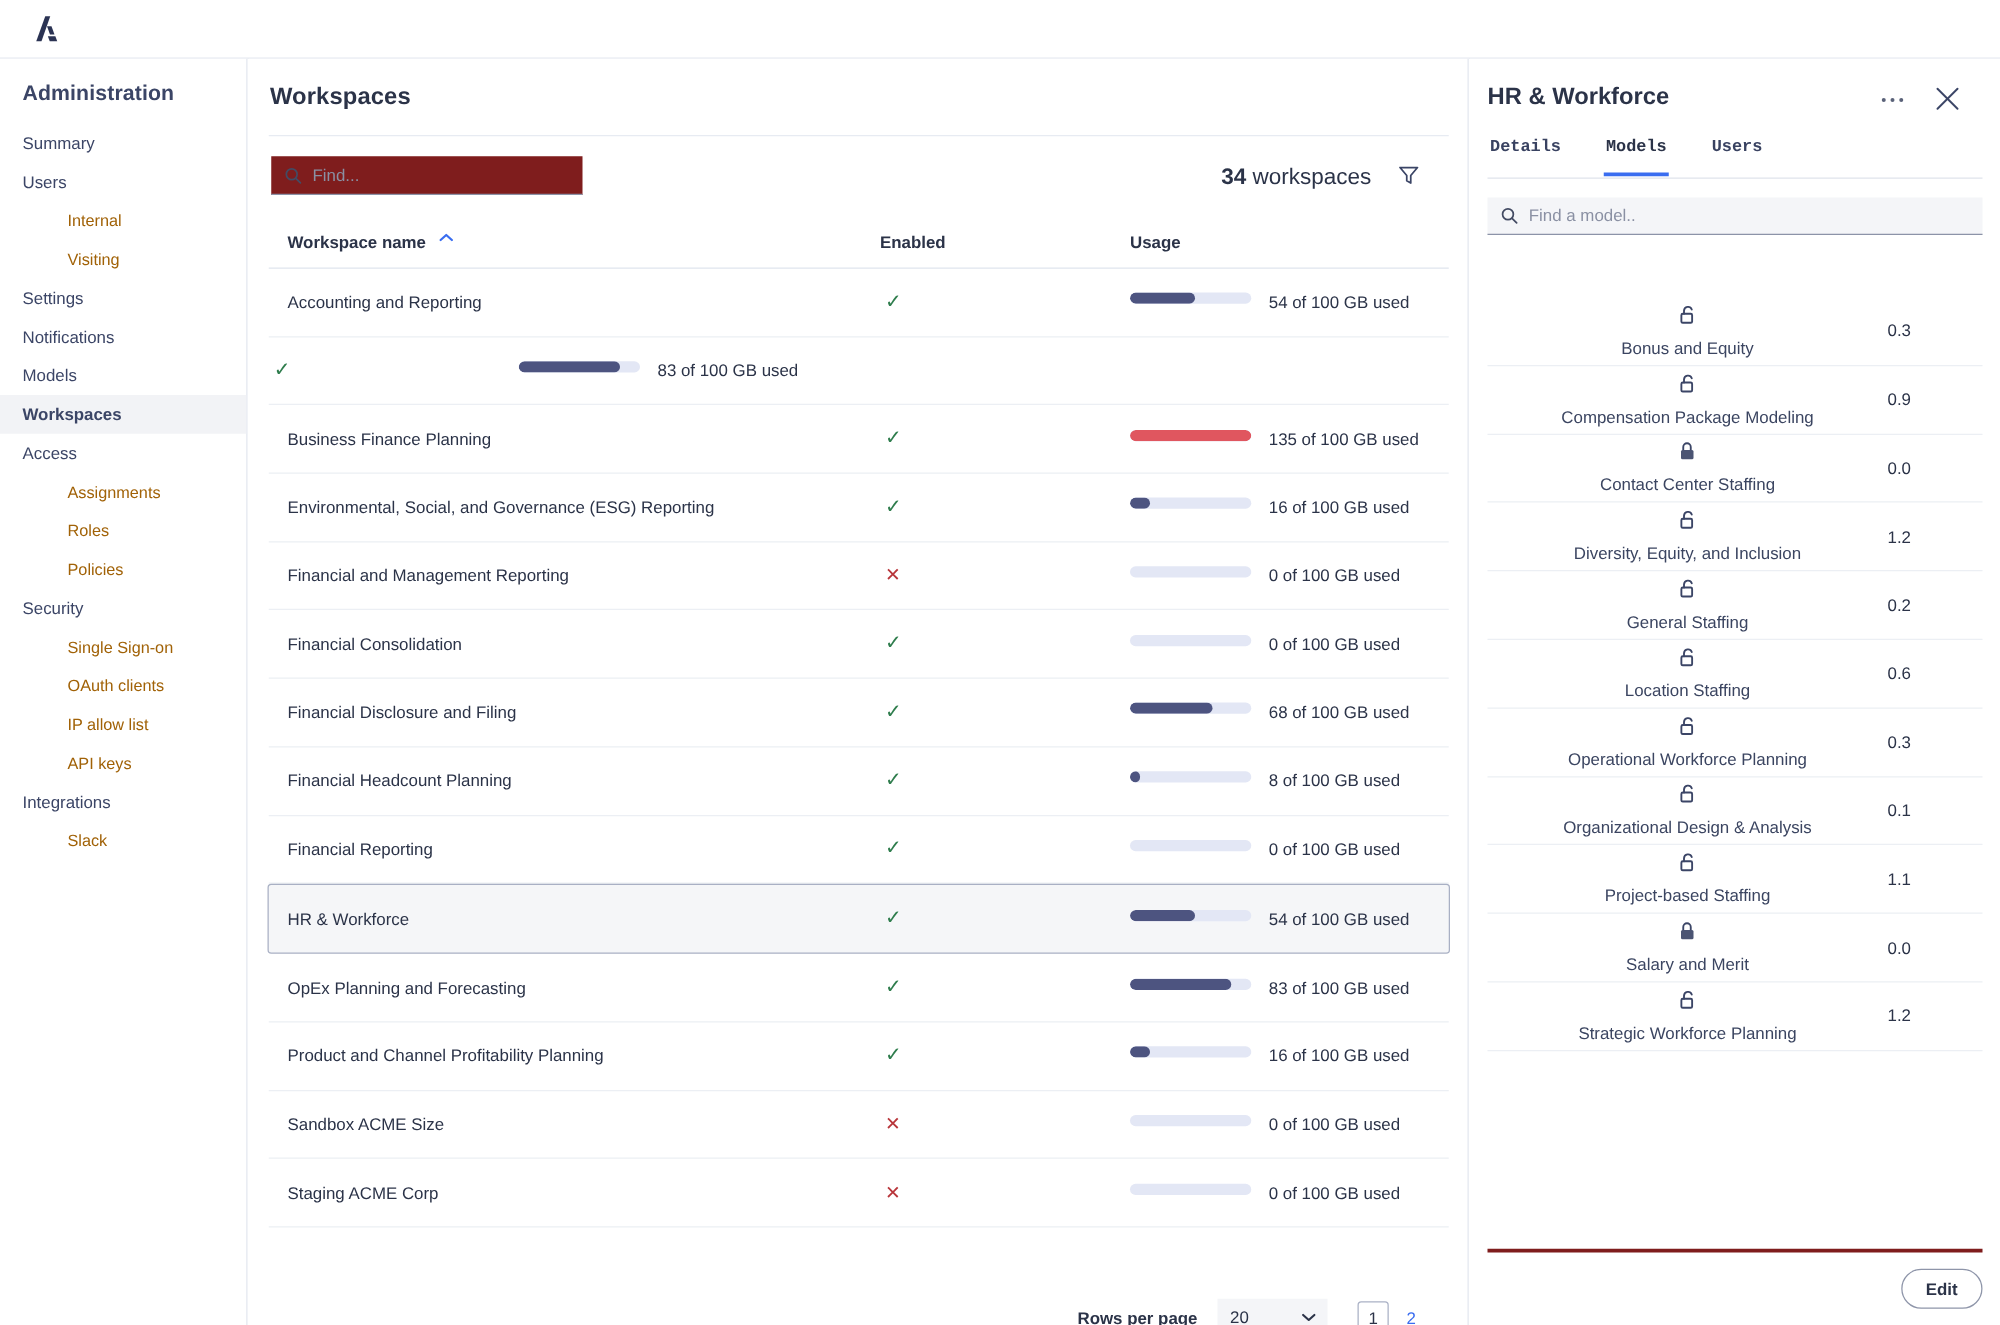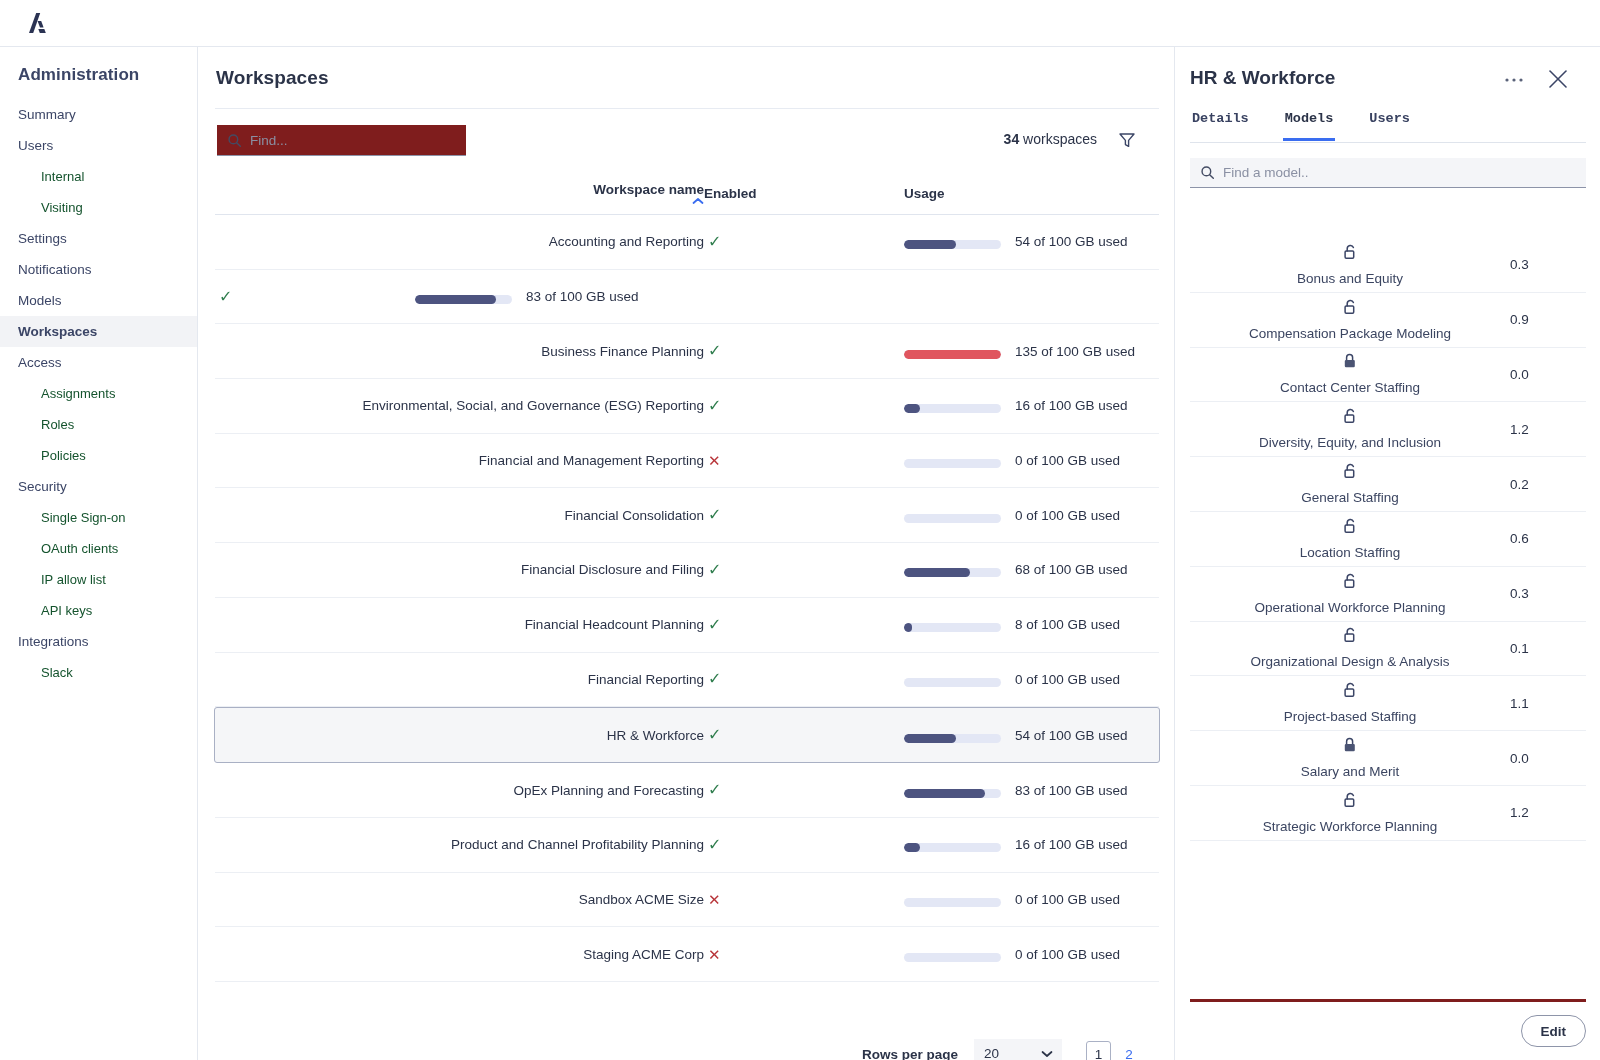--- a/index.html
+++ b/index.html
@@ -28,21 +28,21 @@
   }
   .sidebar-title {
     font-size: 17px; font-weight: bold; color: #3b4566;
     padding: 0 0 14px 18px; letter-spacing: .1px;
   }
   .nav-item {
     height: 31px; display: flex; align-items: center;
     font-size: 13.5px; color: #3b4566; padding-left: 18px;
     cursor: pointer; user-select: none;
   }
-  .nav-item.sub { padding-left: 41px; font-size: 13px; color: #14532d; }
+  .nav-item.sub { padding-left: 54px; font-size: 13px; color: #a16207; }
   .nav-item.active { background: #f2f3f6; font-weight: bold; }
 
   
   .main {
     position: absolute; left: 199px; top: 47px;
     width: 976px; height: 1013px; background: #ffffff;
     border-right: 1px solid #e4e8ef;
   }
   .main-title {
     font-size: 19px; font-weight: bold; color: #2b3348;
@@ -56,55 +56,55 @@
     position: absolute; left: 0; top: 74px; width: 976px; height: 52px;
   }
   .search-box {
     position: absolute; left: 18px; top: 4px; width: 249px; height: 31px;
     background: #7f1d1d; border-bottom: 1px solid #8c93a8;
     display: flex; align-items: center; padding-left: 10px;
   }
   .search-box .ph { font-size: 13.5px; color: #8a90a3; margin-left: 8px; }
   .count {
     position: absolute; right: 78px; top: 10px;
-    font-size: 14px; color: #2b3348;
+    font-size: 18px; color: #2b3348;
   }
   .count b { font-weight: bold; }
   .filter-btn {
     position: absolute; right: 36px; top: 7px;
     width: 24px; height: 24px; cursor: pointer;
   }
 
   
   .tbl { position: absolute; left: 0; top: 126px; width: 976px; }
   .tbl-head {
     display: flex; align-items: center; height: 42px;
     border-bottom: 1px solid #e0e5ee; margin: 0 16px;
     font-size: 13.5px; font-weight: bold; color: #2b3348;
   }
-  .col-name { width: 489px; padding-left: 15px; display: flex; align-items: flex-end; flex-direction: column; }
+  .col-name { width: 489px; padding-left: 15px; display: flex; align-items: flex-start; }
   .col-enabled { width: 200px; }
   .col-usage { flex: 1; }
   .sort-caret { margin-left: 10px; display: inline-flex; }
 
   .row {
     display: flex; align-items: center; height: 54.7px;
     border-bottom: 1px solid #eceff4; margin: 0 16px;
     font-size: 13.5px; color: #2b3348; cursor: pointer;
   }
   .row .col-enabled { display: flex; justify-content: flex-start; padding-left: 4px; }
   .row.selected {
     background: #f5f6f8;
     border: 1px solid #a9b0c4; border-radius: 3px;
     margin: 0 15px; height: 56px;
   }
   .chk { color: #2f7d4d; font-size: 16px; font-weight: bold; line-height: 1; }
   .xmk { color: #b8353a; font-size: 15px; font-weight: bold; line-height: 1; }
 
-  .usage { display: flex; align-items: flex-end; }
+  .usage { display: flex; align-items: flex-start; }
   .bar {
     width: 97px; height: 9px; border-radius: 5px;
     background: #e3e7f5; overflow: hidden; position: relative;
   }
   .bar > i { display: block; height: 9px; border-radius: 5px; background: #4d5480; }
   .bar.over > i { background: #e0565f; }
   .usage-txt { margin-left: 14px; font-size: 13.5px; color: #2b3348; white-space: nowrap; }
 
   
   .pager {

